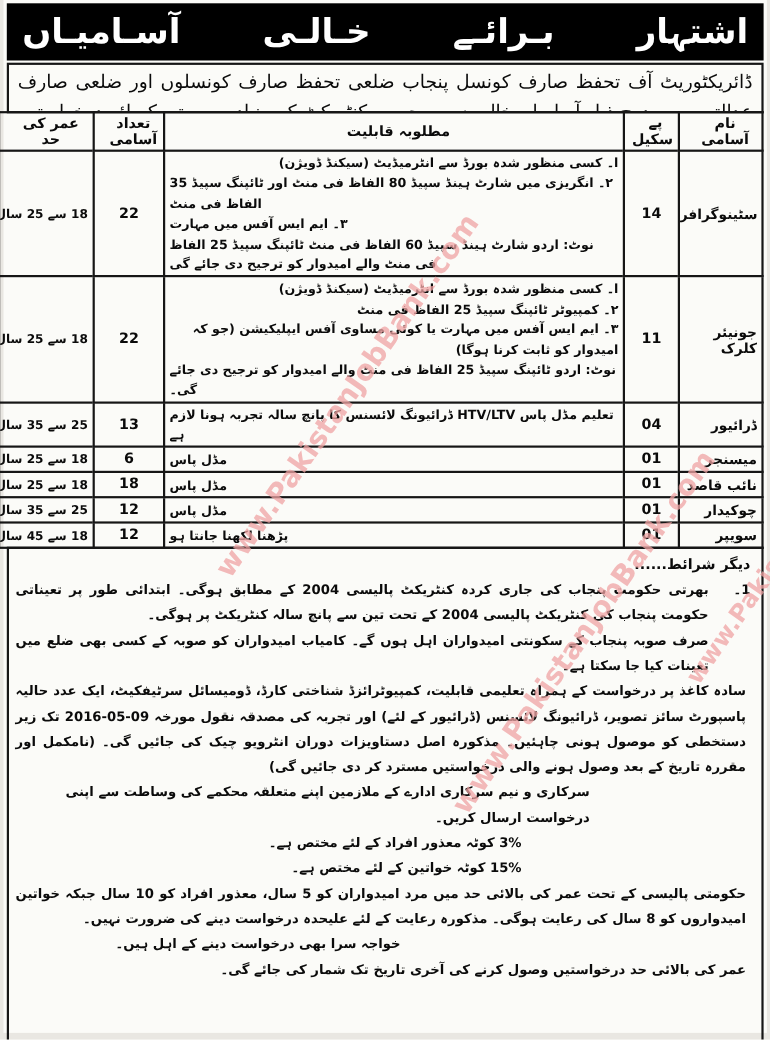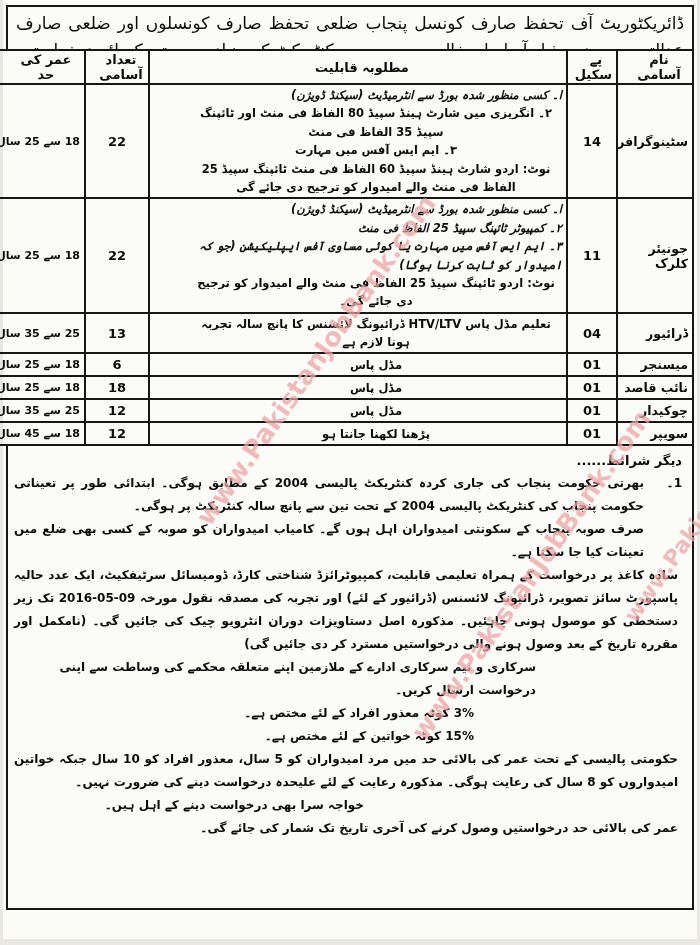--- a/index.html
+++ b/index.html
@@ -44,22 +44,22 @@
     font-weight:bold;overflow:hidden;vertical-align:middle;
   }
   table.vac th{font-size:13px;height:28px;text-align:center;padding-left:12px;}
   col.c-name{width:76px}col.c-scale{width:50px}col.c-qual{width:418px}
   col.c-count{width:64px}col.c-age{width:86px}
   td.c-name{font-size:12.5px;text-align:right;vertical-align:top;padding-top:4px;}
   td.c-scale,td.c-count{font-size:13px;text-align:center;font-family:"DejaVu Sans",sans-serif;}
   td.c-age{font-size:11px;text-align:left;white-space:nowrap;vertical-align:top;padding-top:4px;}
   td.c-qual{font-size:11.5px;}
   .qline{line-height:1.6;}
-  .qline.right{text-align:right;font-style:italic;}
-  .qline.center{text-align:center;margin-left:36px;}
+  .qline.right{text-align:right;}
+  .qline.center{text-align:left;}
   tr.h-tall td{height:86px;}
   tr.h-mid td{height:32px;}
   tr.h-low td{height:23px;padding-top:0;padding-bottom:0;}
   tr.h-low td.c-qual .qline{line-height:1.3;}
   
   .terms-box{
     border:2px solid #161616;margin-top:-2px;
     height:466px;box-sizing:border-box;
     padding:3px 6px;overflow:hidden;
     font-size:12px;font-weight:bold;line-height:23px;
@@ -84,20 +84,23 @@
 </style>
 </head>
 <body>
 
 <div class="page">
 
   <span class="wm w1">www.PakistanJobBank.com</span>
   <span class="wm w2">www.PakistanJobBank.com</span>
   <span class="wm w3">www.PakistanJobBank.com</span>
 
+  <div class="masthead">
+    <div class="title">اشتہار بـرائـے خـالـی آسـامیـاں</div>
+  </div>
 
   <div class="intro-box">
     <span>ڈائریکٹوریٹ آف تحفظ صارف کونسل پنجاب ضلعی تحفظ صارف کونسلوں اور ضلعی صارف عدالتوں میں درج ذیل آسامیاں خالی ہیں۔ جن پر کنٹریکٹ کی بنیاد پر بھرتی کے لئے درخواستیں مطلوب ہیں۔</span>
   </div>
 
   <table class="vac">
     <colgroup>
       <col class="c-name">
         <col class="c-scale">
         <col class="c-qual">

